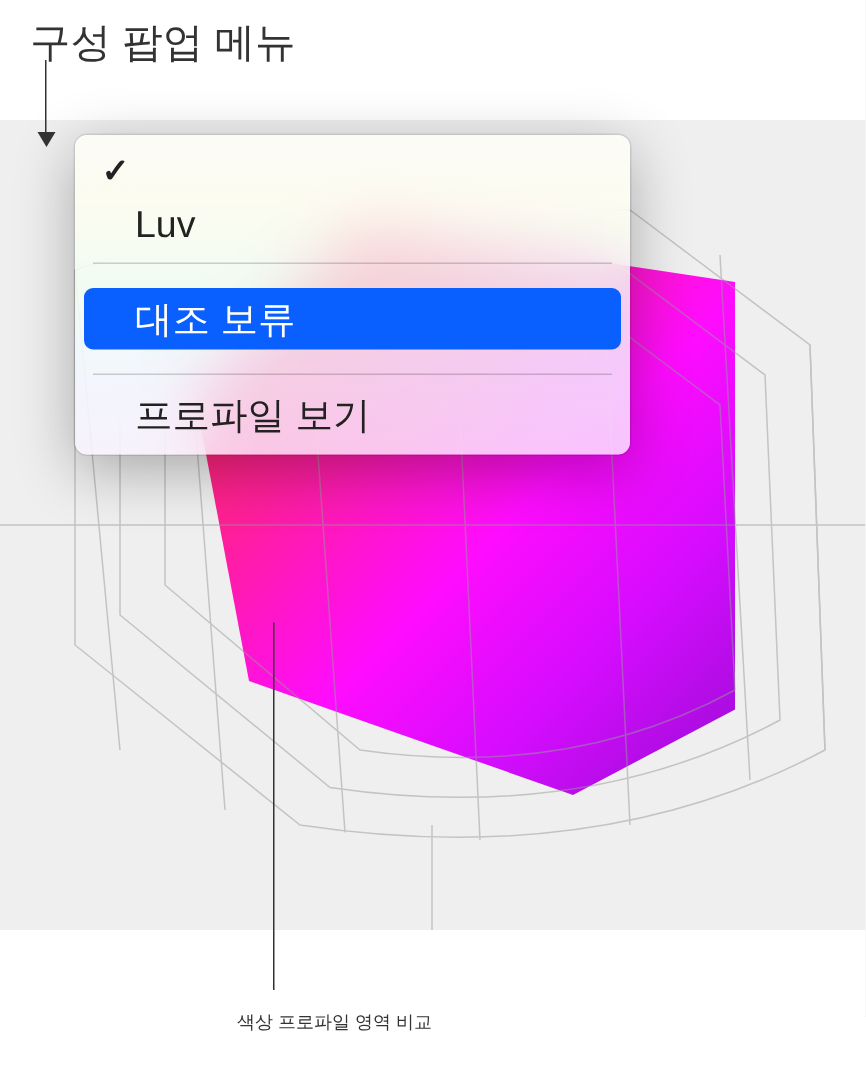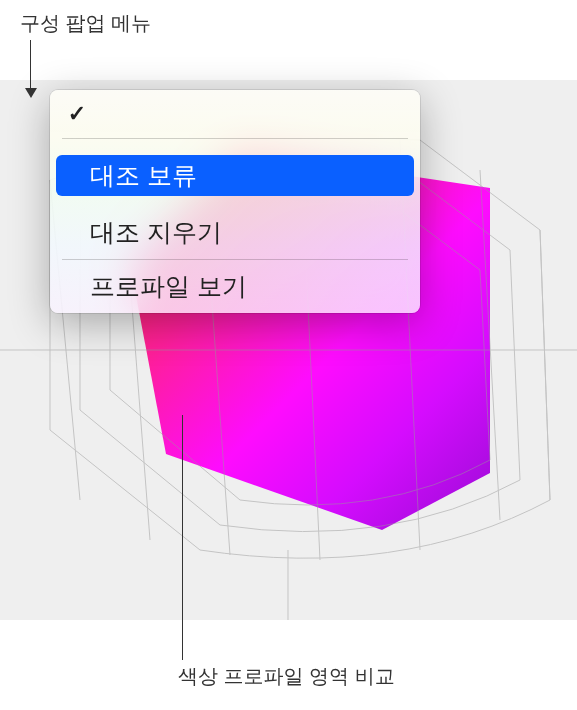--- a/index.html
+++ b/index.html
@@ -9,21 +9,21 @@
       font-family: -apple-system, BlinkMacSystemFont, "Helvetica Neue", sans-serif;
       background: #fff;
       position: relative;
       overflow: hidden;
     }
 
     .annotation-top {
       position: absolute;
       top: 10px;
       left: 20px;
-      font-size: 20px;
+      font-size: 27px;
       color: #333;
       z-index: 100;
     }
 
     .annotation-line-top {
       position: absolute;
       top: 40px;
       left: 30px;
       width: 1px;
       height: 50px;
@@ -38,22 +38,22 @@
       height: 0;
       border-left: 6px solid transparent;
       border-right: 6px solid transparent;
       border-top: 10px solid #333;
       z-index: 100;
     }
 
     .annotation-bottom {
       position: absolute;
       bottom: 20px;
-      left: 178px;
-      font-size: 20px;
+      left: 158px;
+      font-size: 12px;
       color: #333;
       z-index: 100;
     }
 
     .annotation-line-bottom {
       position: absolute;
       left: 182px;
       bottom: 50px;
       width: 1px;
       height: 245px;
@@ -186,31 +186,31 @@
     </g>
   </svg>
 </div>
 
 <div class="popup-menu">
   <div class="rainbow-bg"></div>
 
   <div class="menu-item">
     <span class="check">✓</span>
   </div>
+  <div class="menu-item">
+    <span class="check"></span>
+    <span class="menu-label">Luv</span>
+  </div>
 
   <div class="menu-separator"></div>
 
   <div class="menu-item highlighted">
     <span class="check"></span>
     <span class="menu-label">대조 보류</span>
   </div>
-  <div class="menu-item">
-    <span class="check"></span>
-    <span class="menu-label">대조 지우기</span>
-  </div>
 
   <div class="menu-separator"></div>
 
   <div class="menu-item">
     <span class="check"></span>
     <span class="menu-label">프로파일 보기</span>
   </div>
 </div>
 
 <div class="annotation-line-bottom"></div>

